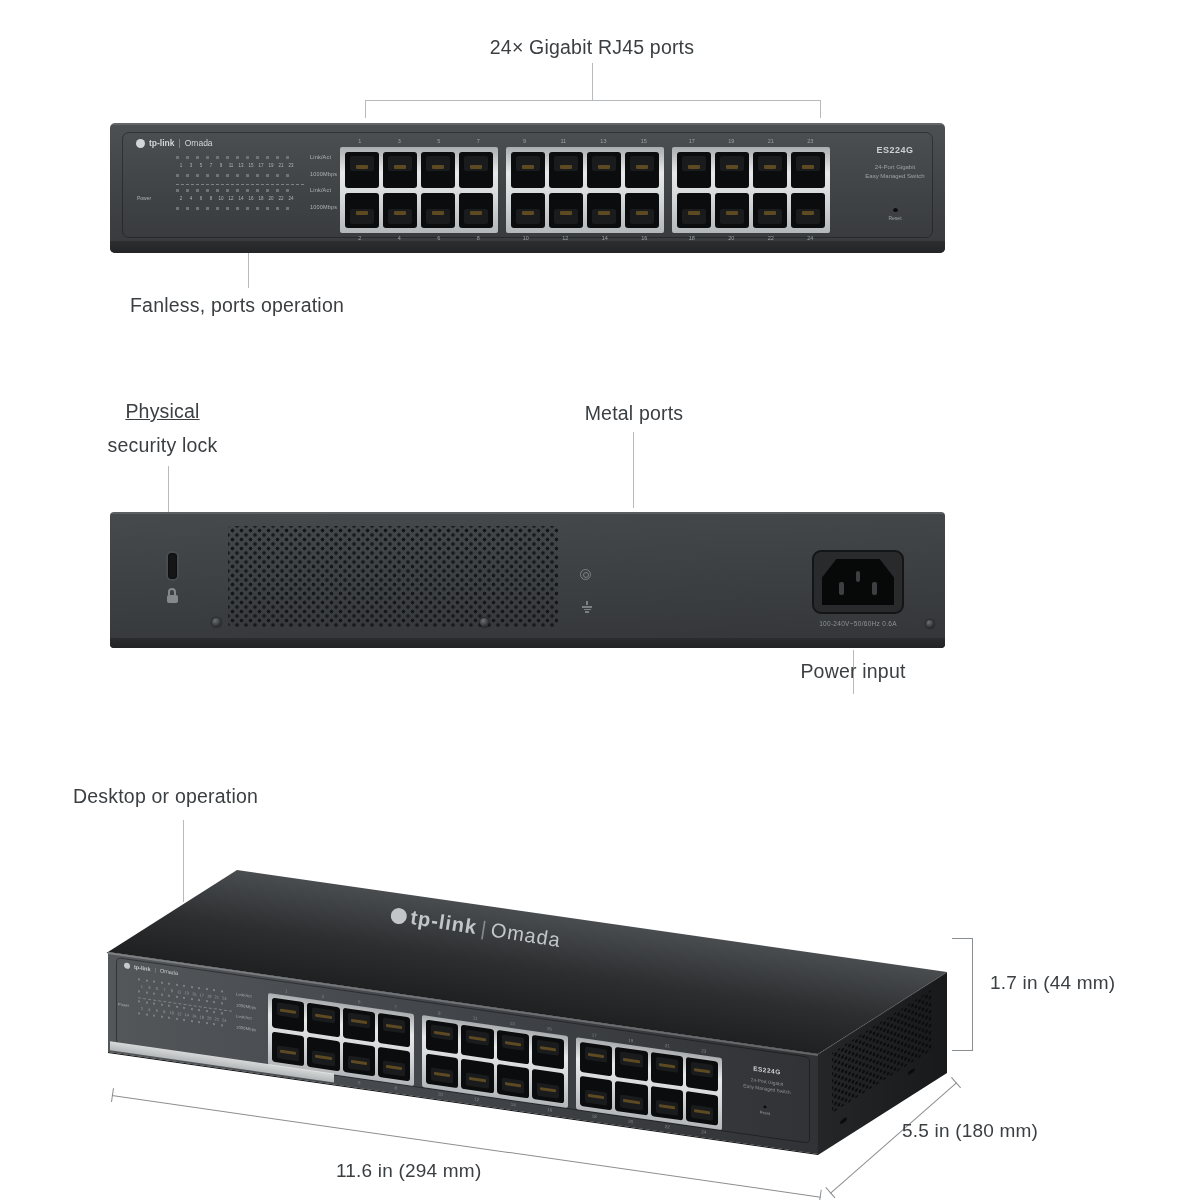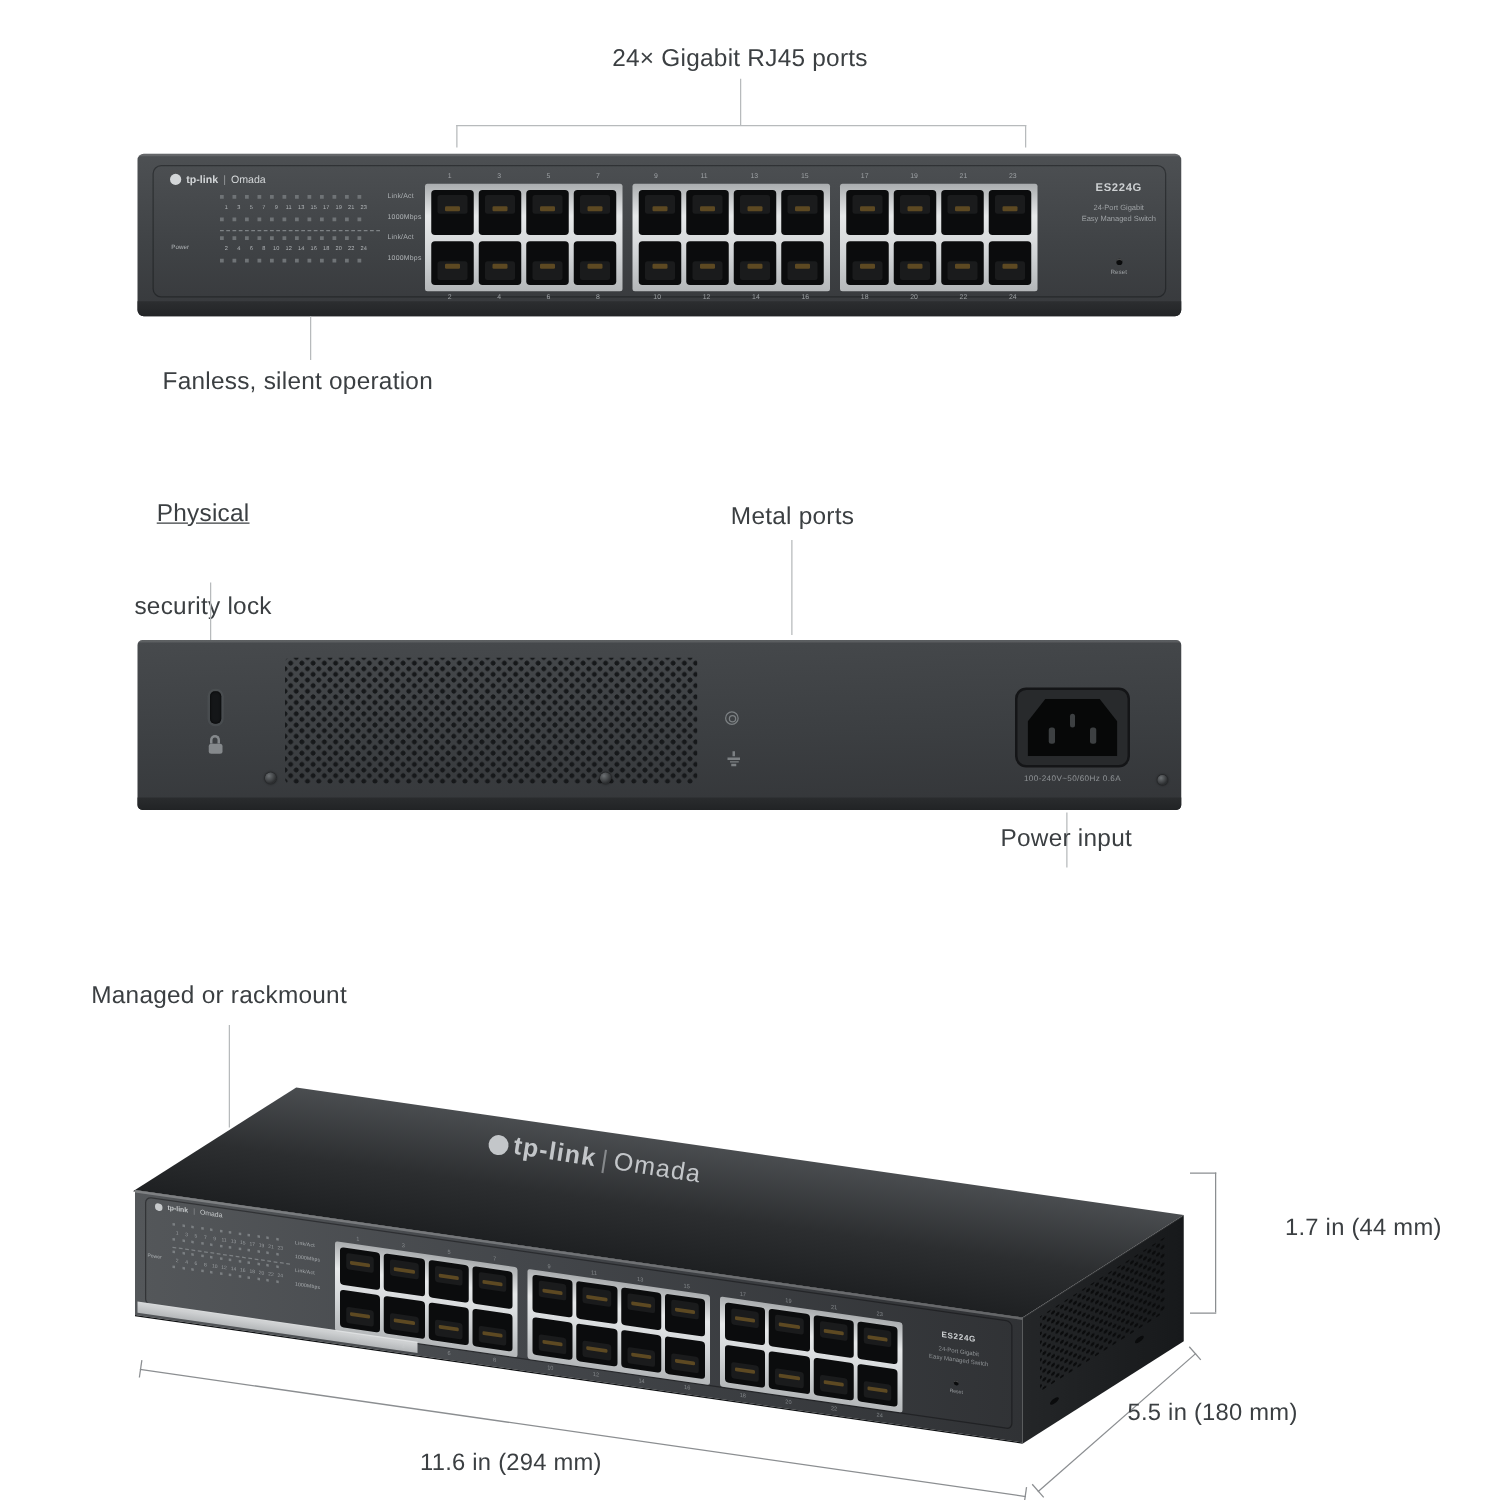--- a/index.html
+++ b/index.html
@@ -294,24 +294,24 @@
       </div>
 
     <div class="model" style="left:745px;top:22px;width:80px;font-size:9px;">ES224G</div>
     <div class="sub" style="left:745px;top:41px;width:80px;font-size:6px;">24-Port Gigabit</div>
     <div class="sub" style="left:745px;top:50px;width:80px;font-size:6px;">Easy Managed Switch</div>
     <div class="rstdot" style="left:783px;top:84px;width:5px;height:5px;"></div>
     <div class="rstlbl" style="left:765px;top:92px;width:40px;font-size:5px;">Reset</div>
   </div>
 
   <div class="ln" style="left:248px;top:253px;width:1px;height:35px;"></div>
-  <div class="ann" style="left:130px;top:294px;">Fanless, silent operation</div>
+  <div class="ann" style="left:130px;top:294px;">Fanless, ports operation</div>
 
   <div class="ann ctr" style="left:90px;top:400px;width:145px;text-decoration:underline;">Physical</div>
-  <div class="ann ctr" style="left:90px;top:434px;width:145px;margin-top:40px;">security lock</div>
+  <div class="ann ctr" style="left:90px;top:434px;width:145px;">security lock</div>
   <div class="ln" style="left:168px;top:466px;width:1px;height:80px;"></div>
   <div class="ann ctr" style="left:568px;top:402px;width:132px;">Metal ports</div>
   <div class="ln" style="left:633px;top:432px;width:1px;height:76px;"></div>
 
   <div class="bv"></div>
   <div class="kslot"></div>
   <div class="klock">
       <div class="sh"></div>
       <div class="bd"></div>
     </div>
@@ -330,21 +330,21 @@
       <span class="pin pin-l"></span>
       <span class="pin pin-r"></span>
     </div>
   </div>
   <div class="rating">100-240V~50/60Hz 0.6A</div>
   <div class="screw" style="left:926px;top:620px;width:8px;height:8px;"></div>
 
   <div class="ln" style="left:853px;top:650px;width:1px;height:44px;"></div>
   <div class="ann ctr" style="left:790px;top:660px;width:126px;">Power input</div>
 
-  <div class="ann" style="left:73px;top:785px;">Managed or rackmount</div>
+  <div class="ann" style="left:73px;top:785px;">Desktop or operation</div>
   <div class="ln" style="left:183px;top:820px;width:1px;height:82px;"></div>
 
   <div class="f3-top"></div>
 
   <div class="f3-front">
     <div class="edge"></div>
     <div class="outline"></div>
     <div class="logo mini-logo abs">
       <span class="mark"></span>
       <b>tp-link</b>
@@ -526,21 +526,21 @@
   <div class="logo logo-3d abs">
     <span class="mark"></span>
     <b>tp-link</b>
     <span class="sep">|</span>
     <span class="om">Omada</span>
   </div>
 
   <div class="dim" style="left:972px;top:938px;width:1px;height:112px;"></div>
   <div class="dim" style="left:952px;top:938px;width:21px;height:1px;"></div>
   <div class="dim" style="left:952px;top:1050px;width:21px;height:1px;"></div>
-  <div class="dimtxt" style="left:1028px;top:972px;text-align:right;">1.7 in (44 mm)</div>
+  <div class="dimtxt" style="left:990px;top:972px;text-align:right;">1.7 in (44 mm)</div>
 
   <div class="abs" style="left:112px;top:1088px;width:716px;height:14px;transform:rotate(8.17deg);transform-origin:0 50%;">
     <div class="dim" style="left:0;top:7px;width:716px;height:1px;"></div>
     <div class="dim" style="left:0;top:0;width:1px;height:14px;"></div>
     <div class="dim" style="right:0;top:0;width:1px;height:14px;"></div>
   </div>
   <div class="dimtxt" style="left:336px;top:1134px;margin-top:26px;">11.6 in (294 mm)</div>
 
   <div class="abs" style="left:830px;top:1186px;width:168px;height:14px;transform:rotate(-41.2deg);transform-origin:0 50%;">
     <div class="dim" style="left:0;top:7px;width:168px;height:1px;"></div>

